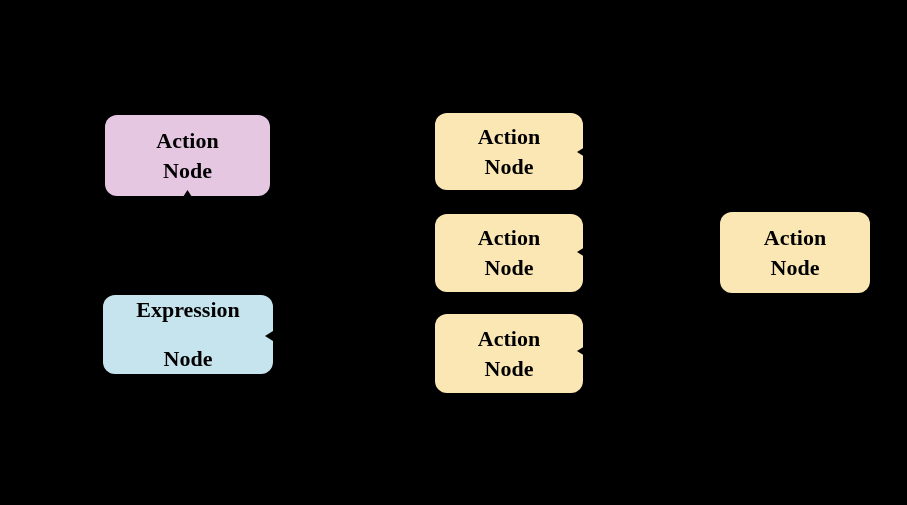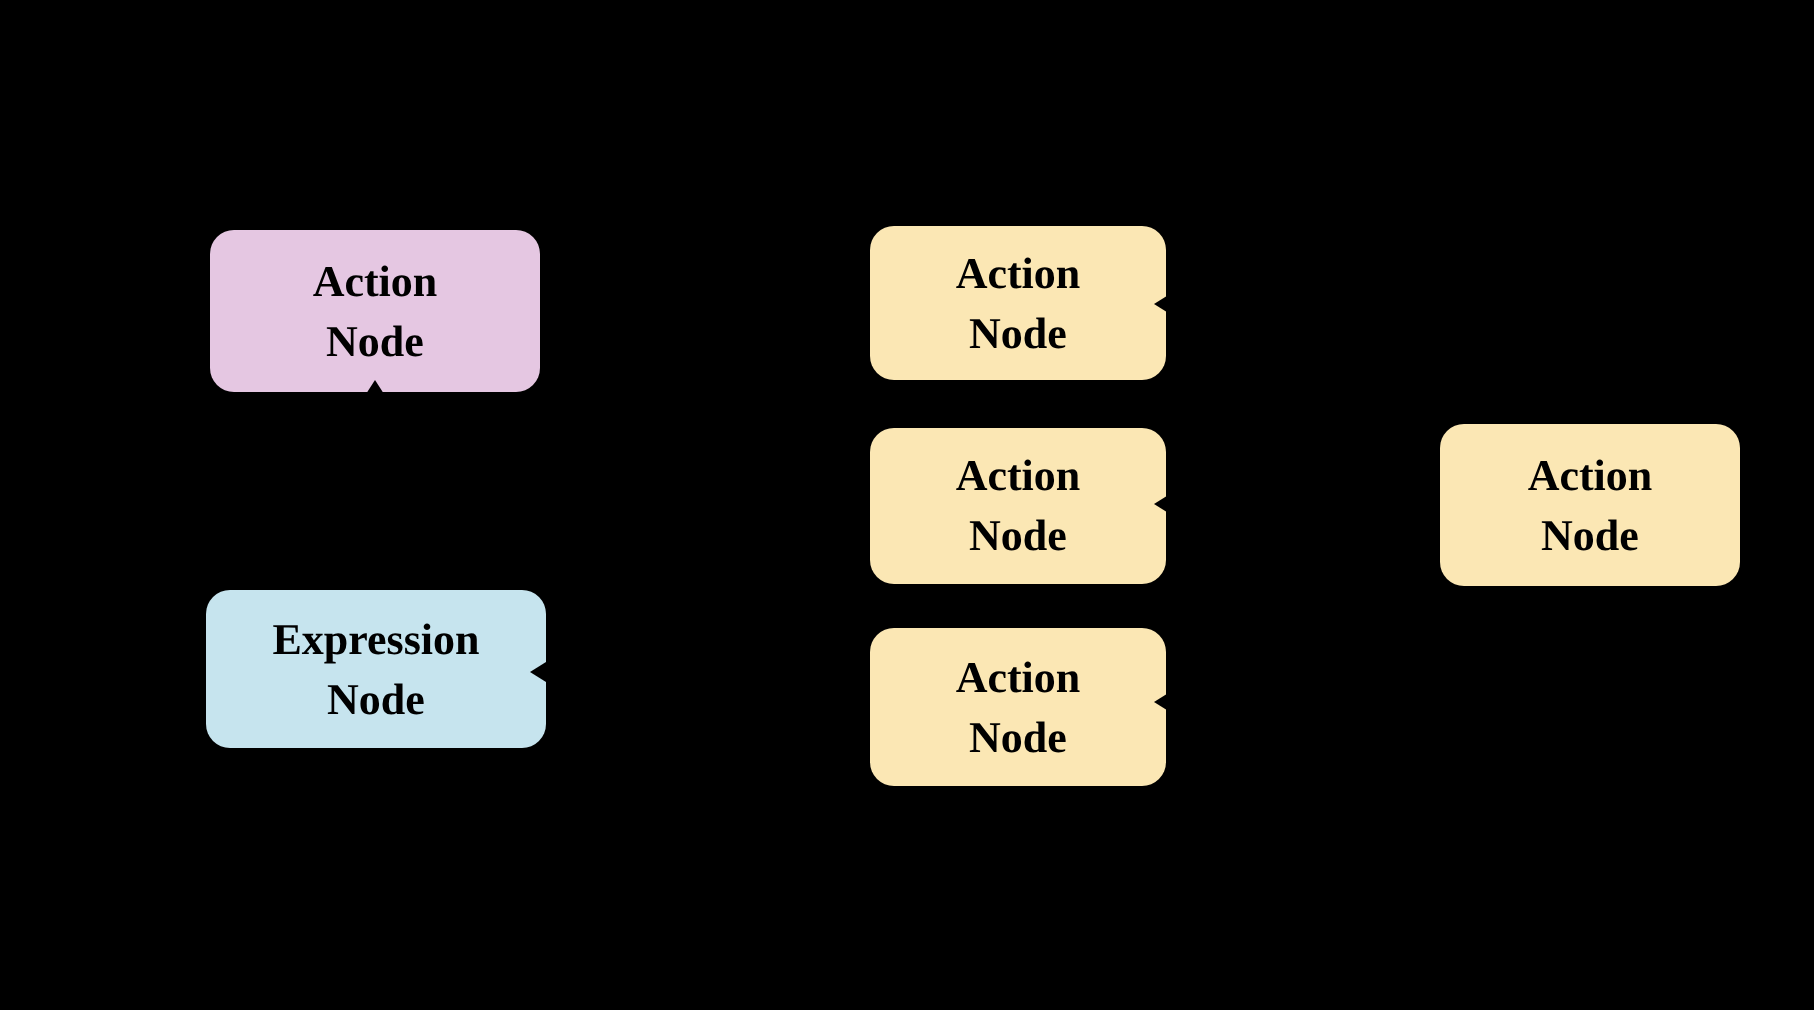--- a/index.html
+++ b/index.html
@@ -18,21 +18,21 @@
     flex-direction: column;
     align-items: center;
     justify-content: center;
     text-align: center;
     color: #000;
     font-weight: 700;
     font-size: 22px;
     line-height: 30px;
   }
   .node-starter      { left: 105px; top: 115px; width: 165px; height: 81px; }
-  .node-expression   { left: 103px; top: 295px; width: 170px; height: 79px; }
+  .node-expression   { left: 103px; top: 295px; width: 170px; height: 79px; justify-content: space-between; }
   .node-action-1     { left: 435px; top: 113px; width: 148px; height: 77px; }
   .node-action-2     { left: 435px; top: 214px; width: 148px; height: 78px; }
   .node-action-3     { left: 435px; top: 314px; width: 148px; height: 79px; }
   .node-action-right { left: 720px; top: 212px; width: 150px; height: 81px; }
 
   
   .tip { position: absolute; background: #000; z-index: 5; }
   .tip-left  { width: 8px;  height: 10px; clip-path: polygon(0 50%, 100% 0, 100% 100%); }
   .tip-up    { width: 9px;  height: 7px;  clip-path: polygon(50% 0, 100% 100%, 0 100%); }
   .tip-down  { width: 8px;  height: 5px;  clip-path: polygon(50% 100%, 0 0, 100% 0); }

